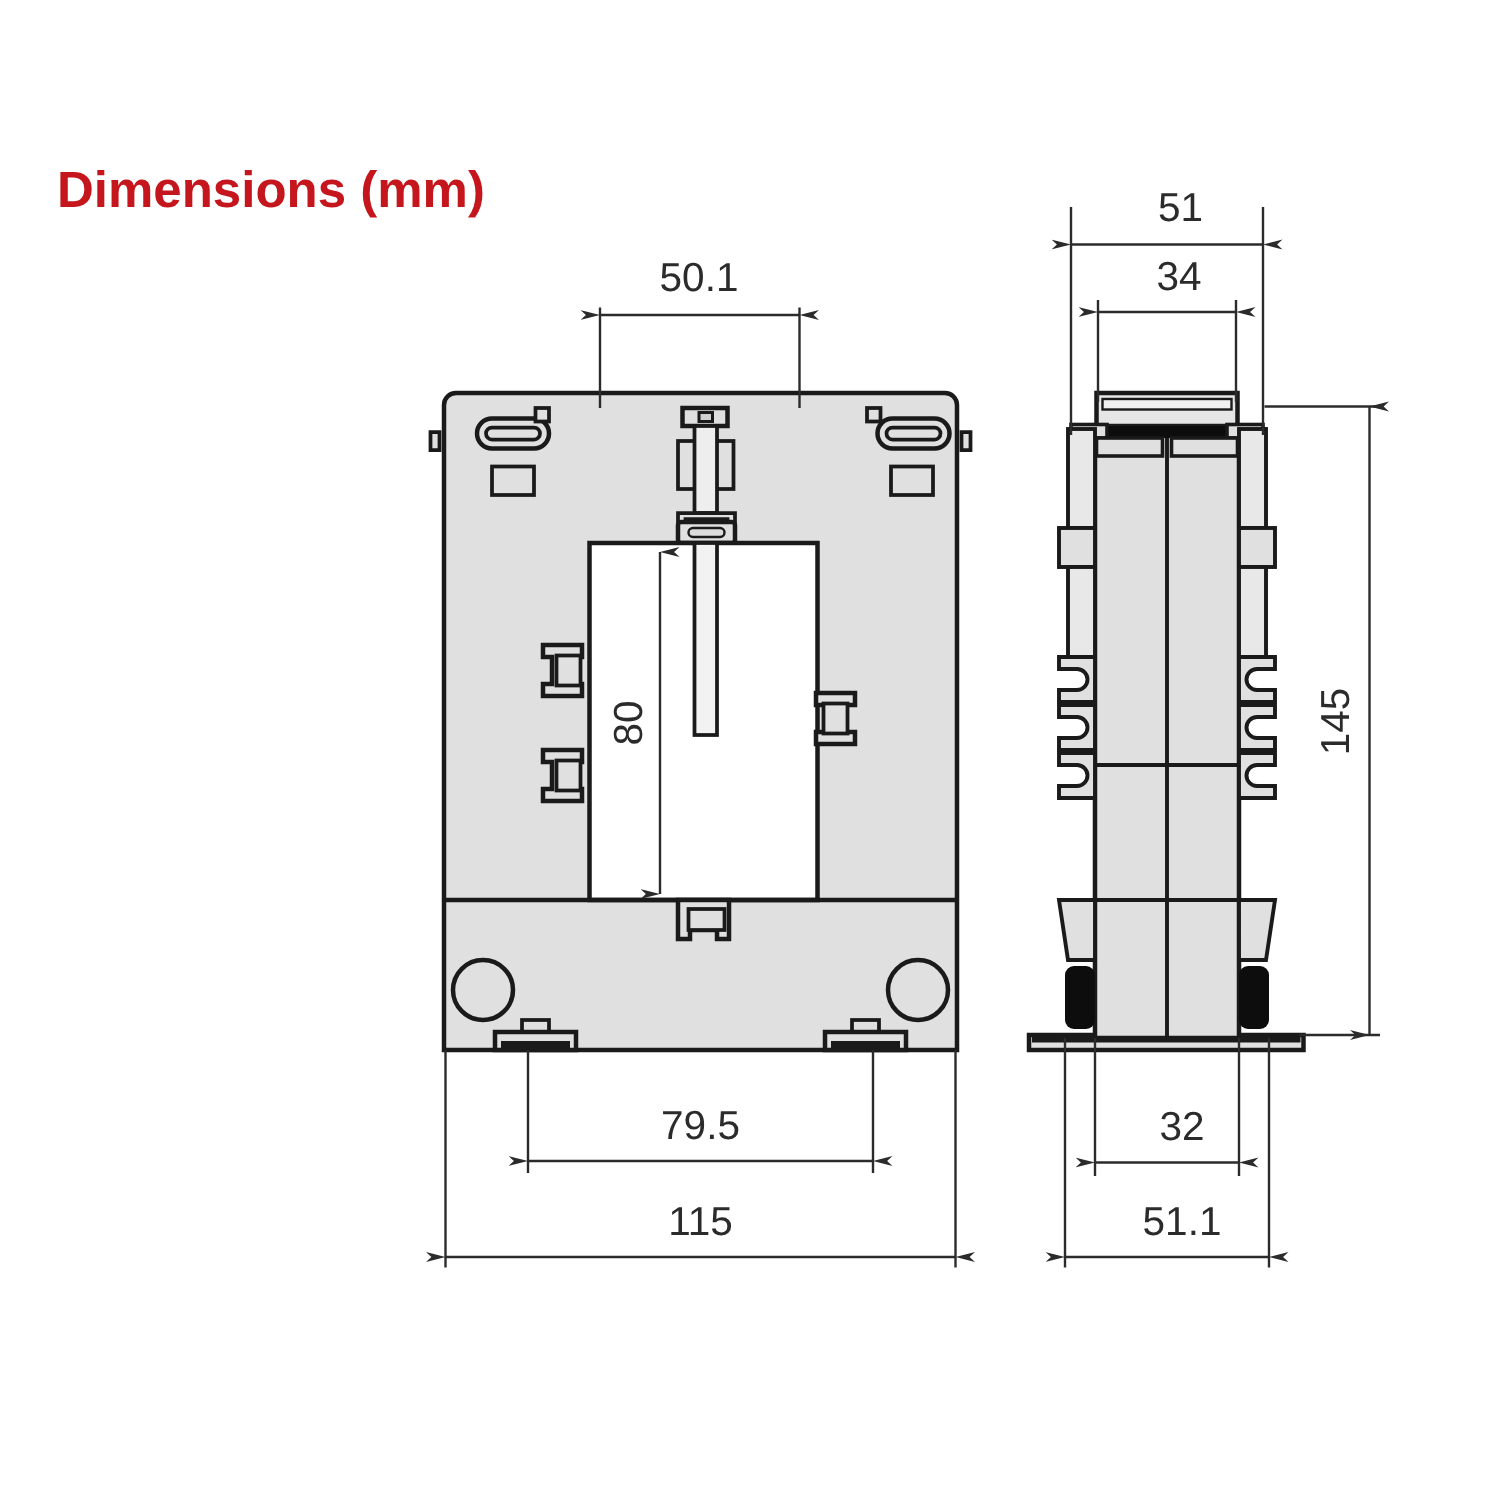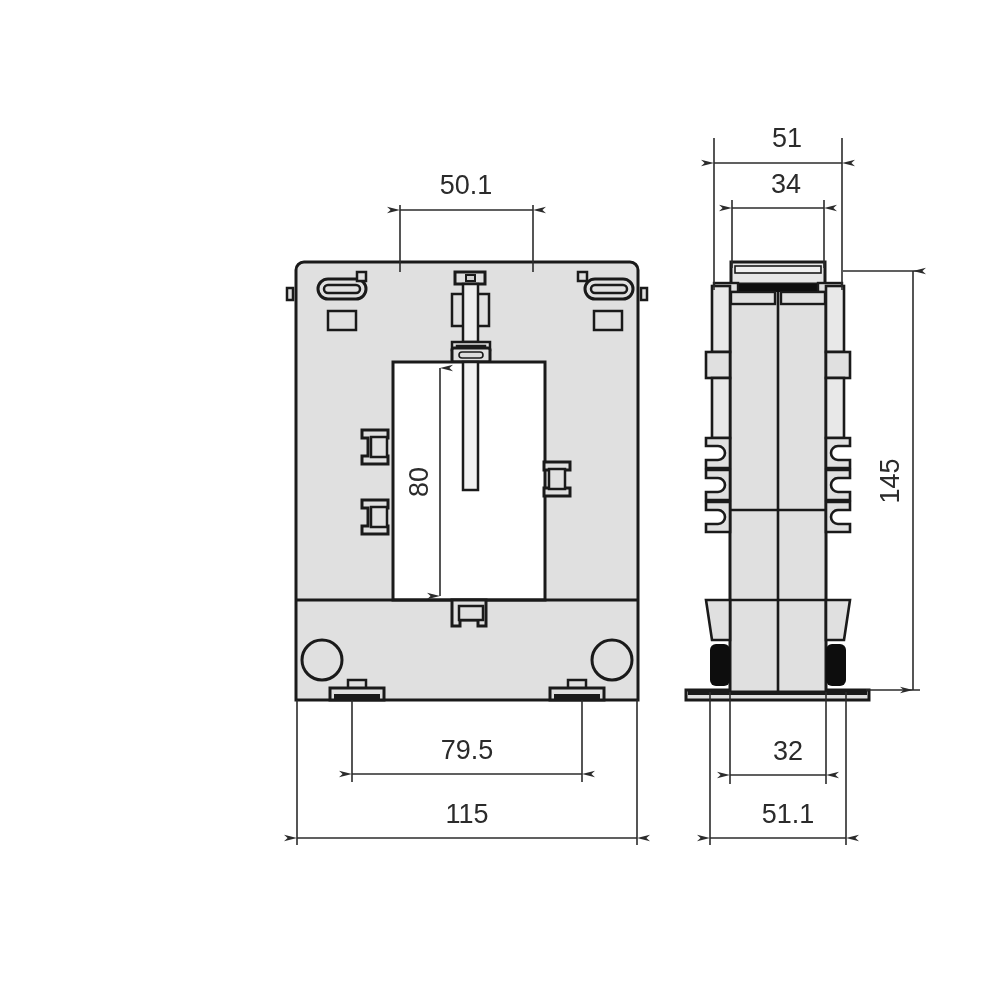--- a/index.html
+++ b/index.html
@@ -16,20 +16,21 @@
     font-family:"Liberation Sans",sans-serif;
     font-size:27px;
     fill:#2b2b2b;
   }
 </style>
 </head>
 <body>
 
 <div id="stage" style="background: rgb(255, 255, 255);">
 
+  <div id="title" style="color: rgb(196, 22, 28);">Dimensions (mm)</div>
 
   <svg width="1000" height="1000" viewBox="0 0 1000 1000">
 
     <defs>
       <marker id="arrL" markerWidth="14" markerHeight="9" refX="13" refY="4.5" orient="auto" markerUnits="userSpaceOnUse">
         <path d="M13,4.5 L0,1.2 L3.6,4.5 L0,7.8 Z" fill="#2b2b2b"></path>
       </marker>
       <marker id="arrR" markerWidth="14" markerHeight="9" refX="1" refY="4.5" orient="auto" markerUnits="userSpaceOnUse">
         <path d="M1,4.5 L14,1.2 L10.4,4.5 L14,7.8 Z" fill="#2b2b2b"></path>
       </marker>

